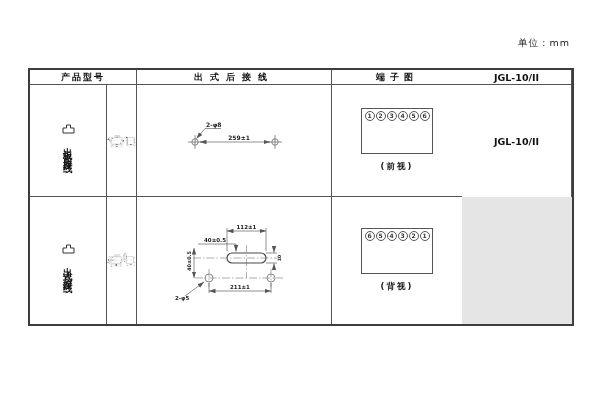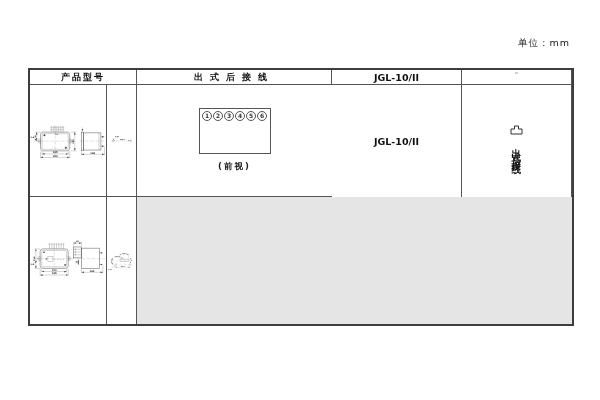--- a/index.html
+++ b/index.html
@@ -59,20 +59,21 @@
 </svg>
 
 <div class="page">
 
   <div class="unit">单位：mm</div>
 
   <div class="tbl">
 
     <div class="c hc h-model">产品型号</div>
     <div class="c hc h-outline">出式后接线</div>
+    <div class="c hc h-term last">端子图</div>
 
     <div class="c model">
       <span>JGL-10/II</span>
     </div>
     <div class="c wiring">
       <svg width="13" height="10" viewBox="0 0 13 10">
         <polygon class="cvx" points="4.5,1 8.5,1 8.5,4 12,4 12,9 1,9 1,4 4.5,4"></polygon>
       </svg>
       <div class="vtext">出板前接线</div>
     </div>
@@ -291,15 +292,28 @@
           <line x1="102" y1="71" x2="102" y2="89" class="cl"></line>
           <line x1="40" y1="85" x2="40" y2="95" class="dl"></line>
           <line x1="102" y1="85" x2="102" y2="95" class="dl"></line>
           <line x1="40" y1="93" x2="102" y2="93" class="dl arr2"></line>
           <text x="71" y="91" class="dt f55">211±1</text>
           <text x="6" y="102" class="dt f55 start">2-φ5</text>
           <line x1="16" y1="98" x2="35" y2="84" class="dl arr1"></line>
         </g>
       </svg>
     </div>
+    <div class="c termcell last bot">
+      <div class="tbox">
+        <div class="tnums">
+          <span class="tnum">6</span>
+          <span class="tnum">5</span>
+          <span class="tnum">4</span>
+          <span class="tnum">3</span>
+          <span class="tnum">2</span>
+          <span class="tnum">1</span>
+        </div>
+      </div>
+      <div class="tcap">(背视)</div>
+    </div>
 
   </div>
 </div>
 
 </body></html>

